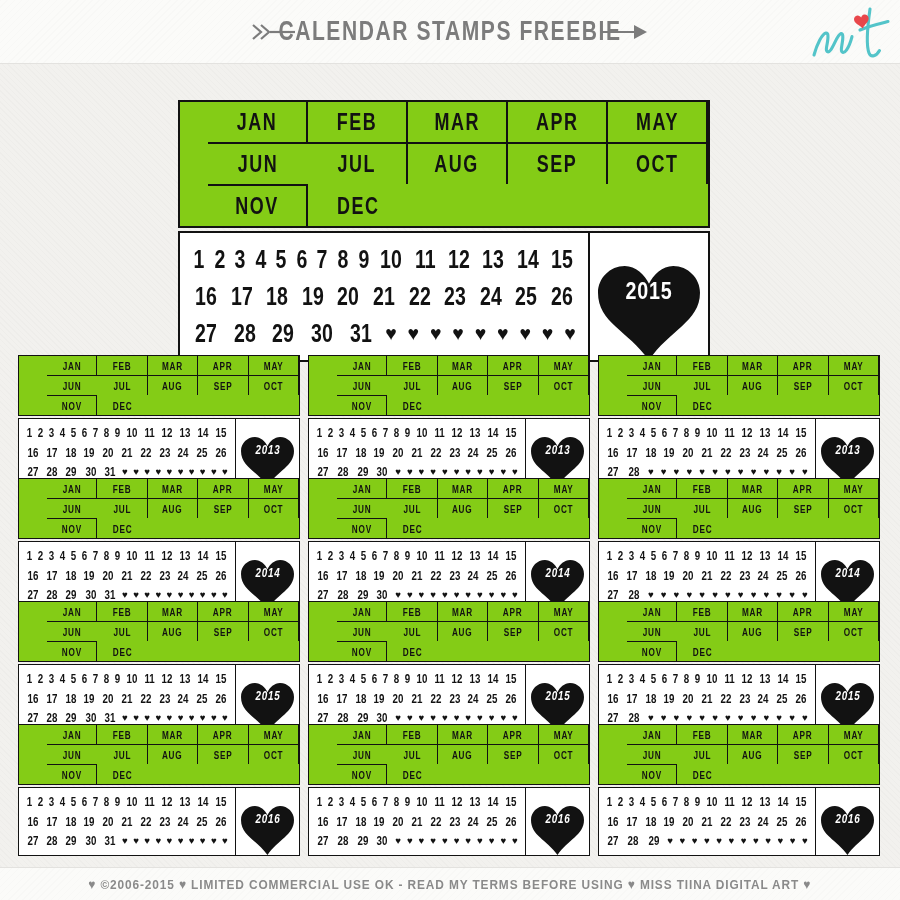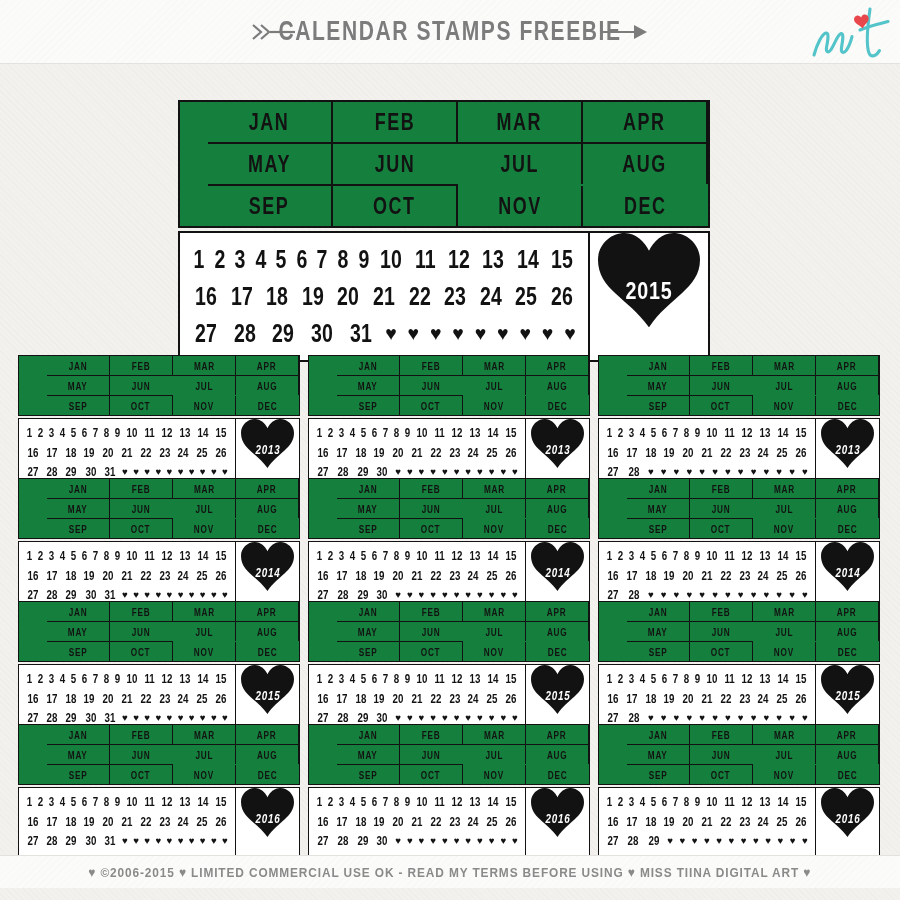--- a/index.html
+++ b/index.html
@@ -9,60 +9,60 @@
     background-image: repeating-linear-gradient(45deg, rgba(0,0,0,0.015) 0 1px, transparent 1px 4px);
     font-family:"Liberation Sans", sans-serif;
     -webkit-font-smoothing:antialiased;
   }
   .bar {
     position:absolute; left:0; right:0; background:#fbfbf9;
     background-image: repeating-linear-gradient(-45deg, rgba(0,0,0,0.01) 0 1px, transparent 1px 5px);
   }
   .header { top:0; height:63px; border-bottom:1px solid #e3e2df;
             display:flex; align-items:center; justify-content:center; }
-  .footer { bottom:12px; height:32px; border-top:1px solid #e3e2df;
+  .footer { bottom:0; height:32px; border-top:1px solid #e3e2df;
             display:flex; align-items:center; justify-content:center; }
   .title { color:#7c7c7c; font-weight:bold; font-size:27px; letter-spacing:2px;
            white-space:nowrap; }
   .cond { display:inline-block; transform:scaleX(0.78); }
   .cond9 { display:inline-block; transform:scaleX(0.88); }
   .arrow-left  { position:absolute; left:250px; top:22px; }
   .arrow-right { position:absolute; right:252px; top:22px; }
   .logo { position:absolute; right:10px; top:3px; }
   .footer-text { color:#8a8a8a; font-weight:bold; font-size:13.5px; letter-spacing:1px;
                  white-space:nowrap; }
 
   
   .stamp { position:absolute; color:#121212; }
   .stamp--big   { --bw:2px;   width:532px; }
   .stamp--small { --bw:1.5px; width:282px; }
 
-  .stamp-months { display:grid; grid-template-columns:repeat(4,1fr);
-                  border:var(--bw) solid #121212; background:#15803d;padding-left:28px; }
+  .stamp-months { display:grid; grid-template-columns:repeat(5,1fr);
+                  border:var(--bw) solid #121212; background:#84cc16;padding-left:28px; }
   .m-cell { display:flex; align-items:center; justify-content:center;
             border-right:var(--bw) solid #121212; font-weight:bold; }
   .m-cell:nth-child(6n) { border-right:none; }
   .m-cell:nth-child(-n+6) { border-bottom:var(--bw) solid #121212; }
   .stamp--big .m-cell   { height:40px; font-size:23px; letter-spacing:2px; }
   .stamp--small .m-cell { height:19px; font-size:10.5px; letter-spacing:1px; }
 
   .stamp-body { display:flex; border:var(--bw) solid #121212; background:#fff; }
   .stamp--big .stamp-body   { height:127px; margin-top:3px; }
   .stamp--small .stamp-body { height:67px;  margin-top:2px; }
 
   .days { flex:1 1 auto; display:flex; flex-direction:column; justify-content:space-evenly; }
   .stamp--big .days   { padding:4px 12px; }
   .stamp--small .days { padding:1px 7px; }
   .day-row { display:flex; justify-content:space-between; align-items:center; font-weight:bold; }
   .stamp--big .day-row   { font-size:25px; }
   .stamp--small .day-row { font-size:12.5px; }
   .hrt { font-size:0.78em; line-height:1; }
 
   .heart-cell { flex:0 0 auto; border-left:var(--bw) solid #121212; position:relative;
-                display:flex; align-items:flex-start; justify-content:center; }
+                display:flex; align-items:flex-end; justify-content:center; }
   .stamp--big .heart-cell   { width:118px; }
   .stamp--small .heart-cell { width:63px;font-style:italic; }
   .heart-svg { display:block; fill:#121212; }
   .stamp--big .heart-svg   { width:102px; }
   .stamp--small .heart-svg { width:53px; }
   .year-label { position:absolute; left:50%; top:46%; transform:translate(-50%,-50%) scaleX(0.82);
                 color:#fff; font-weight:bold; letter-spacing:1px; }
   .stamp--big .year-label   { font-size:24px; }
   .stamp--small .year-label { font-size:12px; }
 </style>

